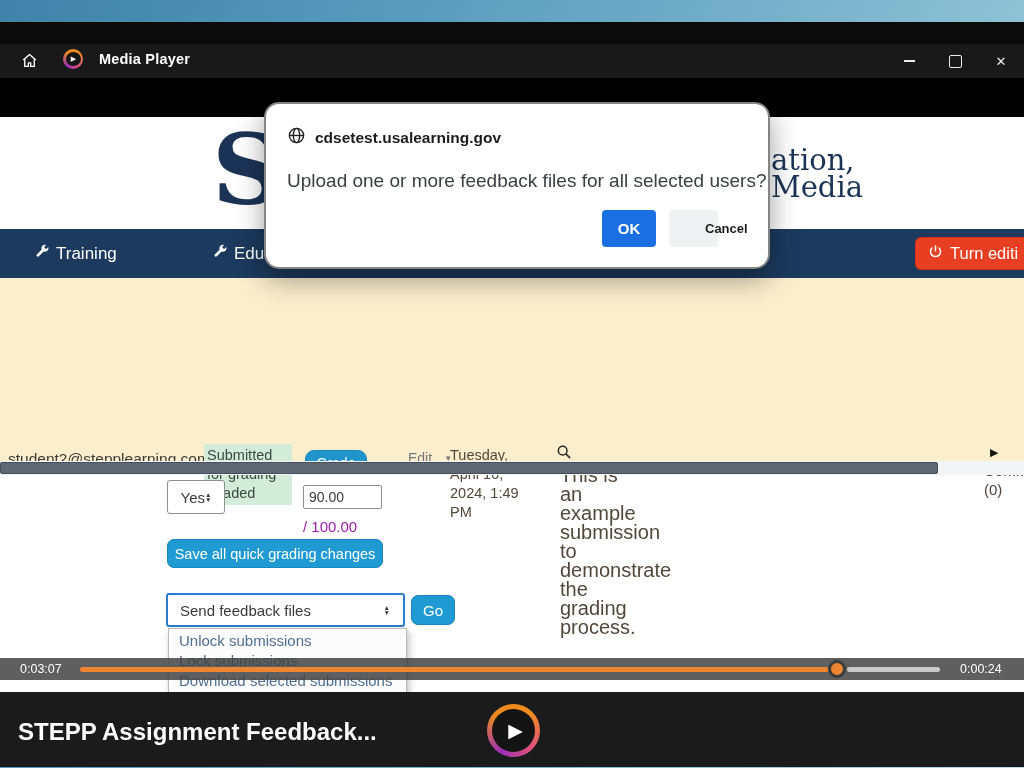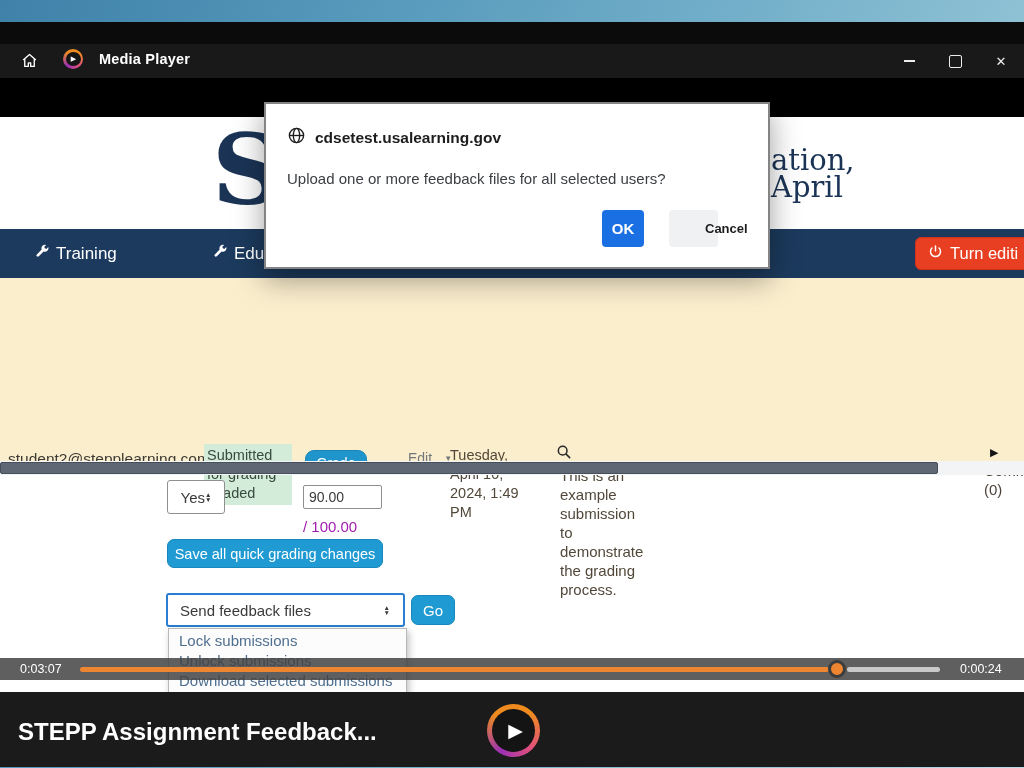--- a/index.html
+++ b/index.html
@@ -49,21 +49,21 @@
   .grade-btn{position:absolute;left:305px;top:172px;width:62px;height:25px;background:#2095cc;border:1px solid #1b85b8;border-radius:9px;
     color:#fff;font-size:14px;display:flex;align-items:center;justify-content:center;cursor:pointer;box-sizing:border-box;}
   .grade-input{position:absolute;left:303px;top:207px;width:56px;height:22px;border:1px solid #8f8f8f;border-radius:2px;
     font-size:14px;color:#3a3a3a;padding:0 16px 0 5px;font-family:"Liberation Sans",sans-serif;}
   .grade-max{position:absolute;left:303px;top:240px;font-size:15px;color:#a21caf;}
   .edit-menu{position:absolute;left:408px;top:172px;font-size:14px;color:#73787e;display:flex;align-items:center;gap:12px;cursor:pointer;}
   .edit-caret{font-size:8px;}
   .date-block{position:absolute;left:450px;top:168px;width:70px;font-size:14.5px;line-height:19px;color:#52483a;}
   .date-block span,.sub-block span{display:block;}
   .magnifier{position:absolute;left:556px;top:166px;cursor:pointer;}
-  .sub-block{position:absolute;left:560px;top:188px;width:76px;font-size:15px;line-height:19px;color:#52483a;}
+  .sub-block{position:absolute;left:560px;top:188px;width:76px;font-size:20px;line-height:19px;color:#52483a;}
   .comments{position:absolute;left:984px;top:166px;width:40px;font-size:15px;line-height:19px;color:#4c443c;overflow:hidden;}
   .comments .tri{display:block;color:#151515;font-size:11px;margin-left:6px;line-height:17px;cursor:pointer;}
 
   .hscroll{position:absolute;left:0;top:344px;width:1024px;height:14px;background:#f3f4f6;}
   .hscroll-thumb{position:absolute;left:0;top:1px;width:938px;height:12px;background:#5e6773;border:1px solid #454e59;box-sizing:border-box;border-radius:2px;cursor:pointer;}
 
   .yes-select{position:absolute;left:167px;top:363px;width:58px;height:34px;background:#fff;border:1px solid #8f8f8f;border-radius:3px;
     display:flex;align-items:center;justify-content:center;font-size:15px;color:#3a3a3a;cursor:pointer;box-sizing:border-box;}
   .updown{display:flex;flex-direction:column;font-size:6.5px;line-height:5.5px;color:#3a3a3a;}
   .save-btn{position:absolute;left:167px;top:422px;width:216px;height:29px;background:#1f9ad2;border:1px solid #1688bd;border-radius:7px;
@@ -90,42 +90,42 @@
   .cb-title{position:absolute;left:18px;top:26px;color:#fff;font-size:24px;font-weight:700;}
   .cb-btn{position:absolute;top:695px;width:28px;height:28px;background:none;border:0;display:flex;align-items:center;justify-content:center;cursor:pointer;padding:0;}
   .play-btn{position:absolute;left:487px;top:682px;width:53px;height:53px;border-radius:50%;border:0;padding:0;cursor:pointer;
     background:conic-gradient(from -50deg,#ef8b1e,#ef8b1e 95deg,#e2517c 185deg,#9b30b5 260deg,#ef8b1e 360deg);
     display:flex;align-items:center;justify-content:center;z-index:7;}
   .play-inner{width:43px;height:43px;border-radius:50%;background:#141414;color:#fff;font-size:19px;
     display:flex;align-items:center;justify-content:center;padding-left:4px;box-sizing:border-box;}
 
   
   .dialog{position:absolute;left:264px;top:102px;width:506px;height:167px;background:#fff;border:2px solid #848484;
-    border-radius:0;box-shadow:0 10px 28px rgba(0,0,0,.38);z-index:10;box-sizing:border-box;}
+    border-radius:15px;box-shadow:0 10px 28px rgba(0,0,0,.38);z-index:10;box-sizing:border-box;}
   .dlg-header{position:absolute;left:21px;top:22px;display:flex;align-items:center;gap:9px;}
   .dlg-domain{font-size:15.5px;font-weight:700;color:#1d1d1d;}
-  .dlg-msg{position:absolute;left:21px;top:66px;font-size:15px;color:#3c4044;}
-  .dlg-ok{position:absolute;left:336px;top:106px;width:42px;height:37px;background:#1a6fe3;border:0;border-radius:4px;
+  .dlg-msg{position:absolute;left:21px;top:66px;font-size:19px;color:#3c4044;}
+  .dlg-ok{position:absolute;left:336px;top:106px;width:54px;height:37px;background:#1a6fe3;border:0;border-radius:4px;
     color:#fff;font-size:15px;font-weight:700;cursor:pointer;}
   .dlg-cancel{position:absolute;left:403px;top:106px;width:49px;height:37px;background:#f0f1f3;border:0;border-radius:4px;
     color:#1d1d1d;font-size:13px;font-weight:700;cursor:pointer;padding-left:36px;}
 </style>
 </head>
 <body>
 
 <div class="stage">
   <div class="window">
 
     <div class="video">
 
       <div class="page abs" style="left:0;top:39px;">
         <div class="logo-s">S</div>
         <div class="site-title">
           <span>ation,</span>
-          <span>April</span>
+          <span>Media</span>
         </div>
 
         <div class="navbar">
           <div class="nav-item nav-item-1">
             <span><svg viewBox="0 0 24 24" width="16" height="16">
                   <path fill="#ffffff" d="M21.4 6a5.4 5.4 0 0 1-7 6.8l-7.2 7.2a2.05 2.05 0 1 1-2.9-2.9l7.2-7.2A5.4 5.4 0 0 1 18.3 2.9l-2.9 2.9.9 2.2 2.2.9z"></path>
                 </svg></span>
             <span>Training</span>
           </div>
           <div class="nav-item nav-item-2">
@@ -199,22 +199,22 @@
         <div class="fb-select">
           <span>Send feedback files</span>
           <span class="updown">
             <span>▲</span>
             <span>▼</span>
           </span>
         </div>
         <button class="go-btn">Go</button>
 
         <div class="dropdown">
+          <div class="dd-item">Unlock submissions</div>
           <div class="dd-item">Lock submissions</div>
-          <div class="dd-item">Unlock submissions</div>
           <div class="dd-item">Download selected submissions</div>
           <div class="dd-item">Remove submission</div>
         </div>
       </div>
     </div>
 
     <div class="titlebar"></div>
     <button class="tb-home" style="z-index:8;">
       <span><svg viewBox="0 0 24 24" width="19" height="19" fill="none" stroke="#fff" stroke-width="1.7" stroke-linejoin="round">
             <path d="M4 11.5 12 4.5l8 7"></path>

